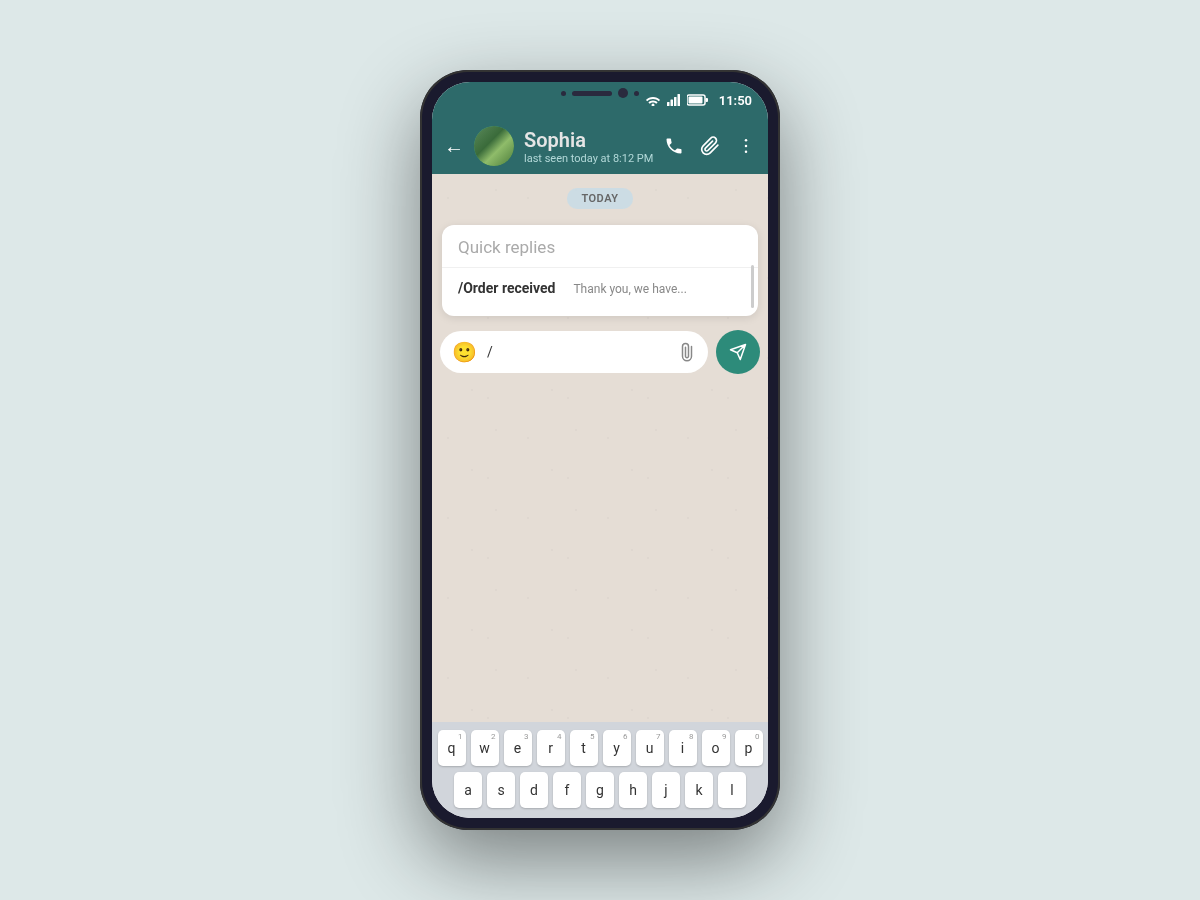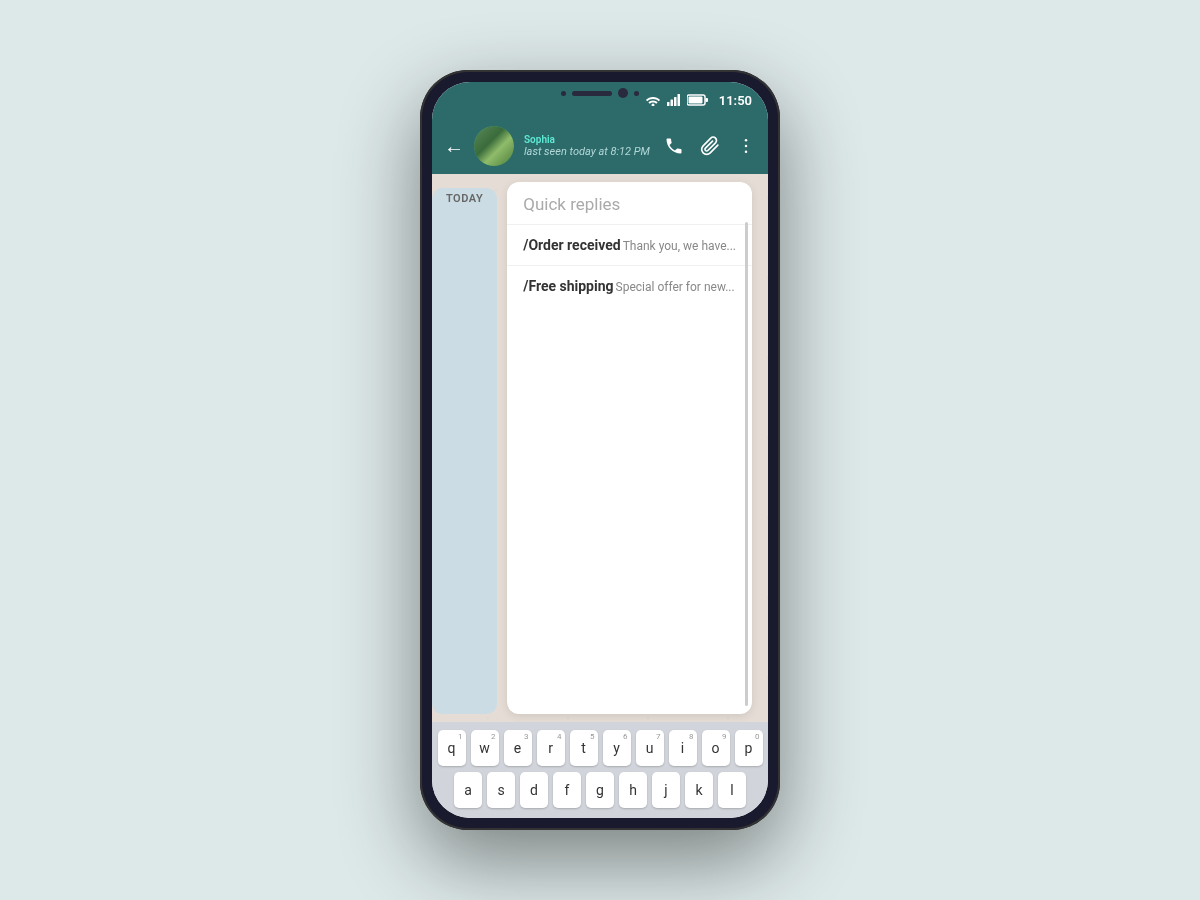--- a/index.html
+++ b/index.html
@@ -121,44 +121,44 @@
       height: 100%;
       background: linear-gradient(135deg, #5b8a5b 0%, #3a6b3a 40%, #8fbc6a 60%, #4a7a3a 100%);
       border-radius: 50%;
     }
 
     .contact-info {
       flex: 1;
     }
 
     .contact-name {
-      color: #5eead4;
-      font-size: 10px;
+      color: #e5e5e5;
+      font-size: 20px;
       font-weight: 600;
     }
 
     .contact-status {
       color: #b2d8d8;
       font-size: 11px;
-      font-style: italic;
     }
 
     .header-icons {
       display: flex;
       gap: 16px;
       align-items: center;
     }
 
     
     .chat-body {
       flex: 1;
       background: #e5ddd5;
       position: relative;
       overflow: hidden;
       display: flex;
+      flex-direction: column;
     }
 
     .chat-bg-pattern {
       position: absolute;
       inset: 0;
       opacity: 0.06;
       background-image: 
         radial-gradient(circle at 20% 30%, #888 1px, transparent 1px),
         radial-gradient(circle at 80% 20%, #888 1px, transparent 1px),
         radial-gradient(circle at 50% 70%, #888 1px, transparent 1px),
@@ -201,21 +201,21 @@
       color: #aaa;
       font-size: 17px;
       padding: 0 16px 10px;
     }
 
     .qr-item {
       padding: 12px 16px;
       border-top: 1px solid #f0f0f0;
       display: flex;
       align-items: baseline;
-      gap: 2px;
+      gap: 18px;
       cursor: pointer;
     }
 
     .qr-item:first-of-type {
       border-top: none;
     }
 
     .qr-shortcut {
       font-weight: 700;
       font-size: 14px;
@@ -398,24 +398,20 @@
       </div>
 
       <div class="quick-replies-panel">
         <div class="qr-title">Quick replies</div>
 
         <div class="qr-scrollbar"></div>
 
         <div class="qr-item">
           <span class="qr-shortcut">/Order received</span>
           <span class="qr-preview">Thank you, we have...</span>
-        </div>
-        <div class="qr-item">
-          <span class="qr-shortcut">/Free shipping</span>
-          <span class="qr-preview">Special offer for new...</span>
         </div>
       </div>
 
       <div class="input-row">
         <div class="input-box">
           <span class="input-emoji">🙂</span>
           <span class="input-text">/</span>
           <svg width="18" height="18" viewBox="0 0 24 24" fill="none" stroke="#888" stroke-width="2" stroke-linecap="round" style="transform:rotate(-45deg)">
             <path d="M21.44 11.05l-9.19 9.19a6 6 0 0 1-8.49-8.49l9.19-9.19a4 4 0 0 1 5.66 5.66l-9.2 9.19a2 2 0 0 1-2.83-2.83l8.49-8.48"></path>
           </svg>

